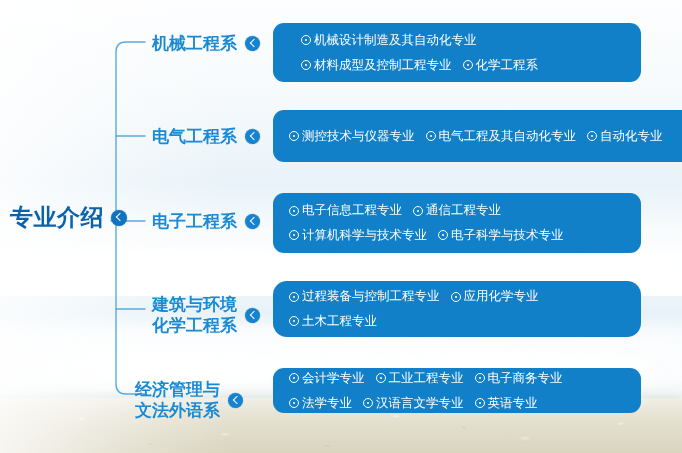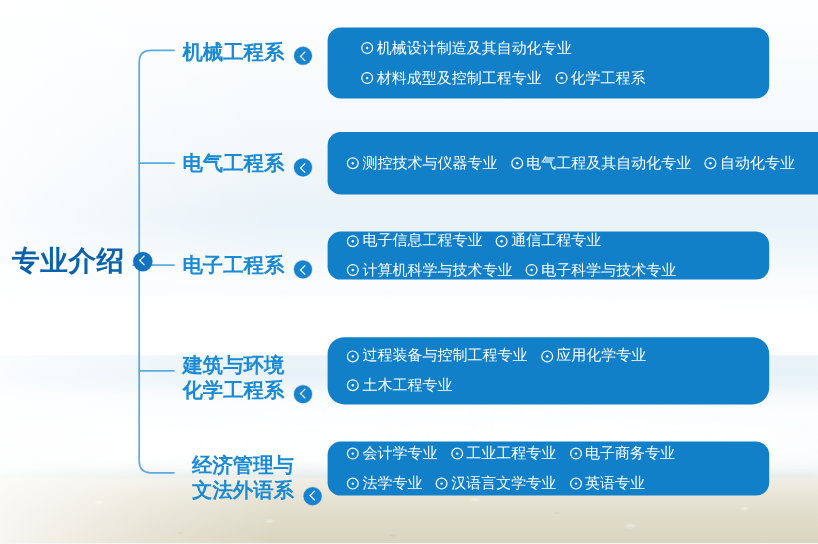--- a/index.html
+++ b/index.html
@@ -103,21 +103,21 @@
     color: #0a62ab;
     letter-spacing: .5px;
     line-height: 1;
     white-space: nowrap;
   }
 
   
   .branch {
     position: absolute;
     display: flex;
-    align-items: flex-end;
+    align-items: center;
     gap: 8px;
   }
   .branch-label {
     font-size: 17px;
     font-weight: 700;
     color: #1a8ad4;
     line-height: 1.26;
     white-space: nowrap;
     text-align: left;
   }
@@ -270,21 +270,21 @@
       </span>
     </div>
   </div>
 
   <div class="branch" style="left:152px; top:211px;">
     <div class="branch-label">
       <div>电子工程系</div>
     </div>
     <div class="chev"></div>
   </div>
-  <div class="box" style="left:273px; top:193px; width:368px; height:40px;">
+  <div class="box" style="left:273px; top:193px; width:368px; height:60px;">
     <div class="tags">
       <span class="tag">
         <span class="tag-dot"></span>
         <span>电子信息工程专业</span>
       </span>
       <span class="tag">
         <span class="tag-dot"></span>
         <span>通信工程专业</span>
       </span>
       <span class="tag">
@@ -315,21 +315,21 @@
         <span class="tag-dot"></span>
         <span>应用化学专业</span>
       </span>
       <span class="tag">
         <span class="tag-dot"></span>
         <span>土木工程专业</span>
       </span>
     </div>
   </div>
 
-  <div class="branch" style="left:160px; top:379px;font-family:Liberation Mono, monospace;">
+  <div class="branch" style="left:135px; top:379px;">
     <div class="branch-label two-line">
       <div>经济管理与</div>
       <div>文法外语系</div>
     </div>
     <div class="chev"></div>
   </div>
   <div class="box" style="left:273px; top:368px; width:368px; height:45px;">
     <div class="tags">
       <span class="tag">
         <span class="tag-dot"></span>

